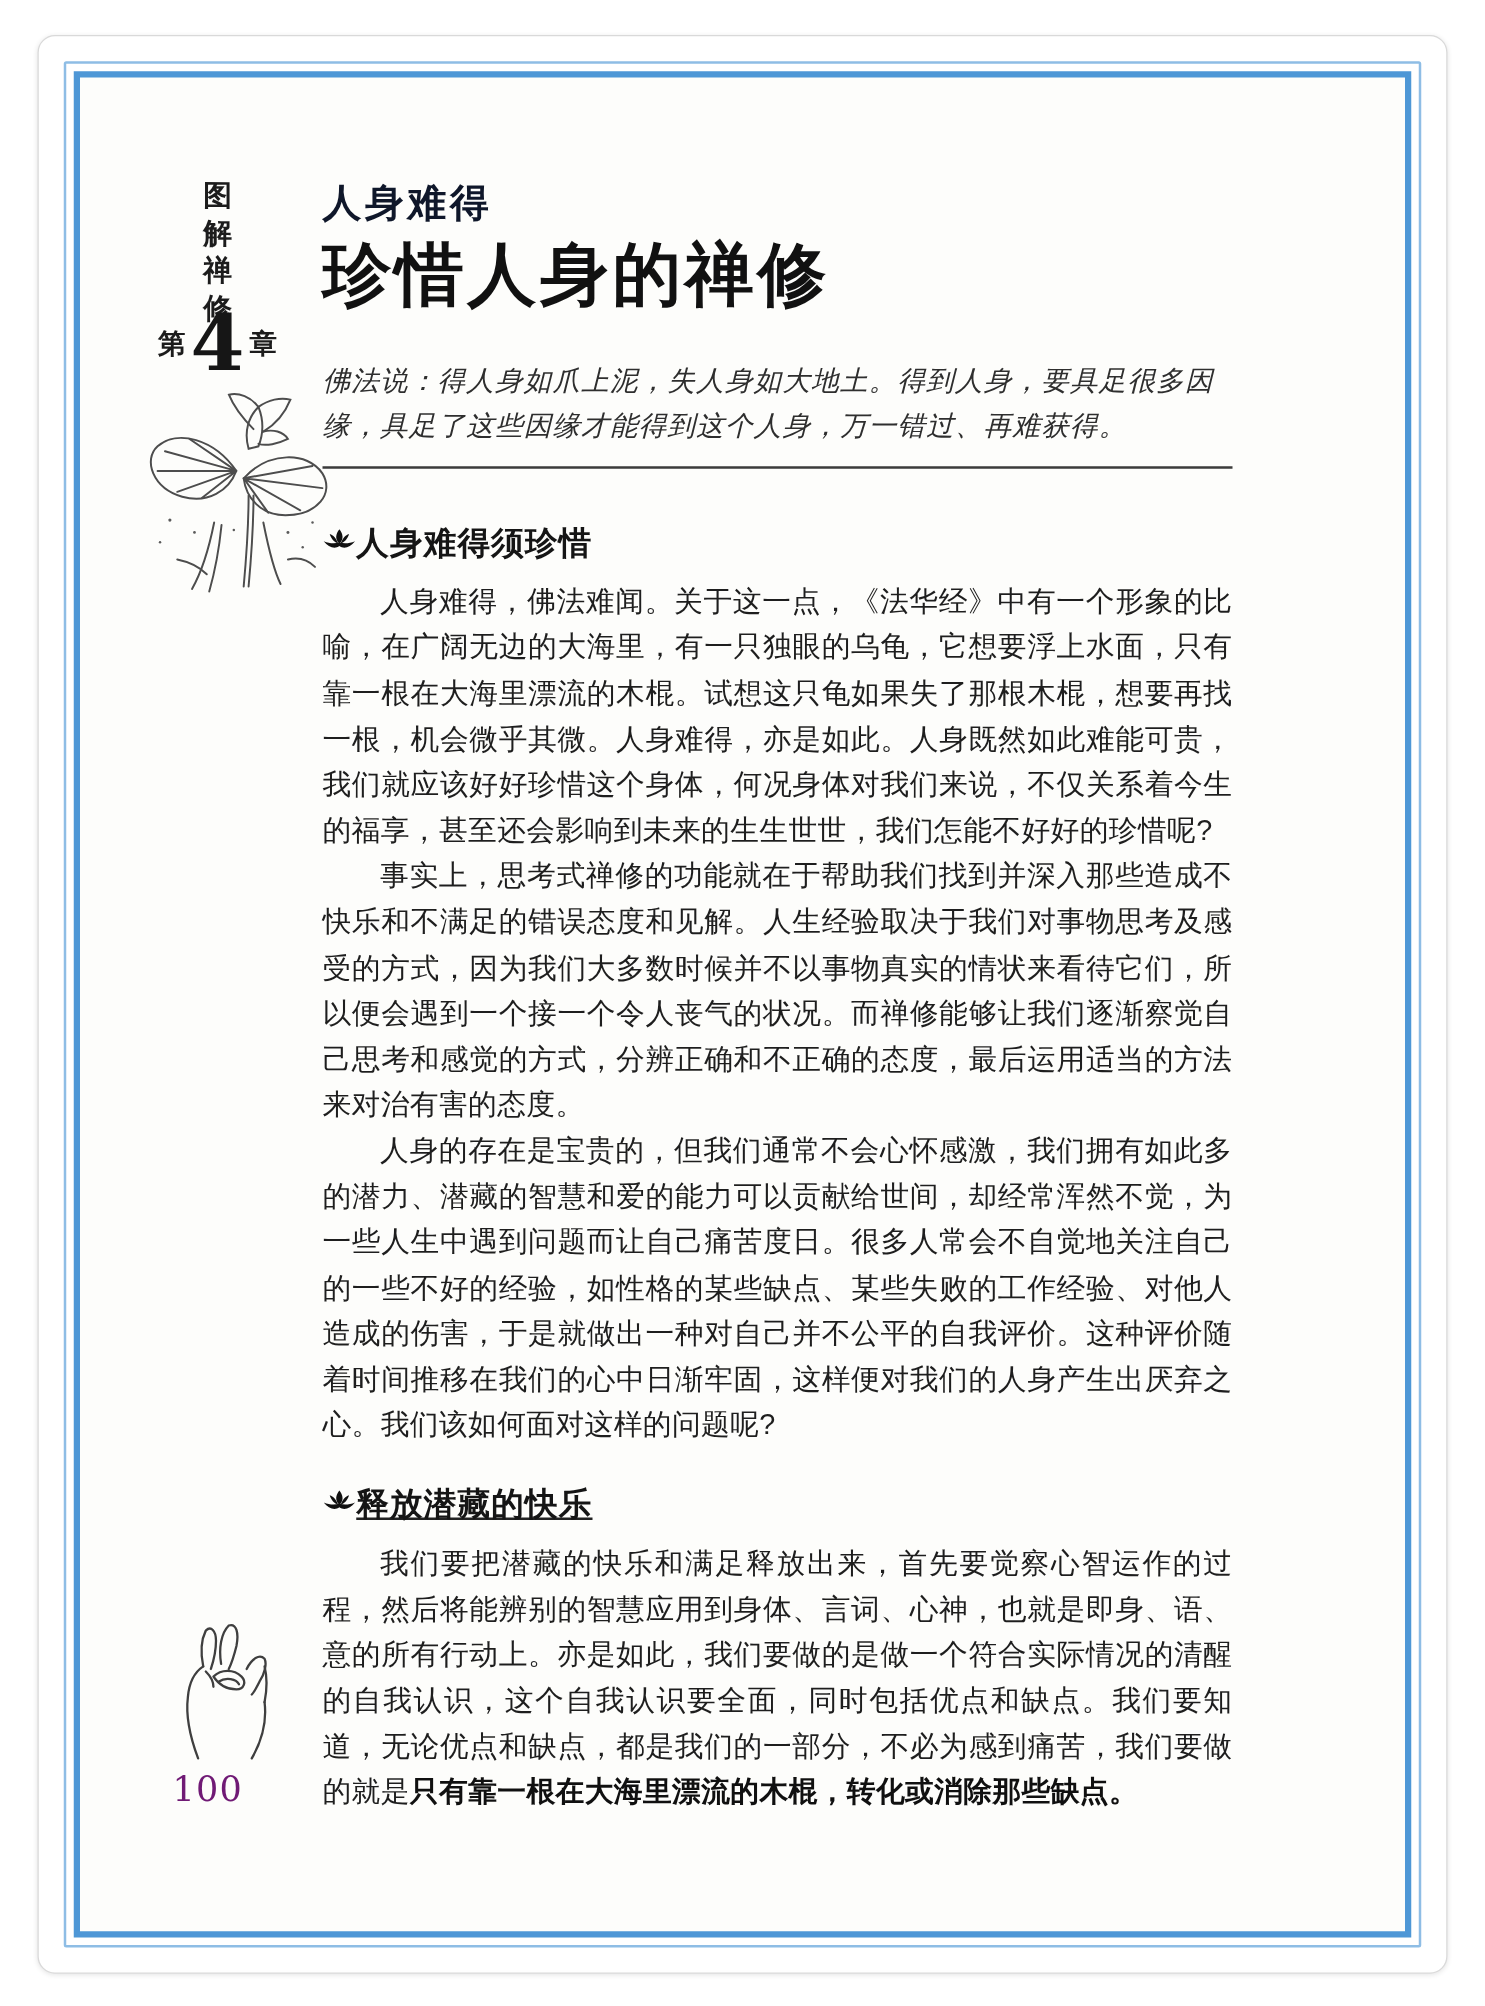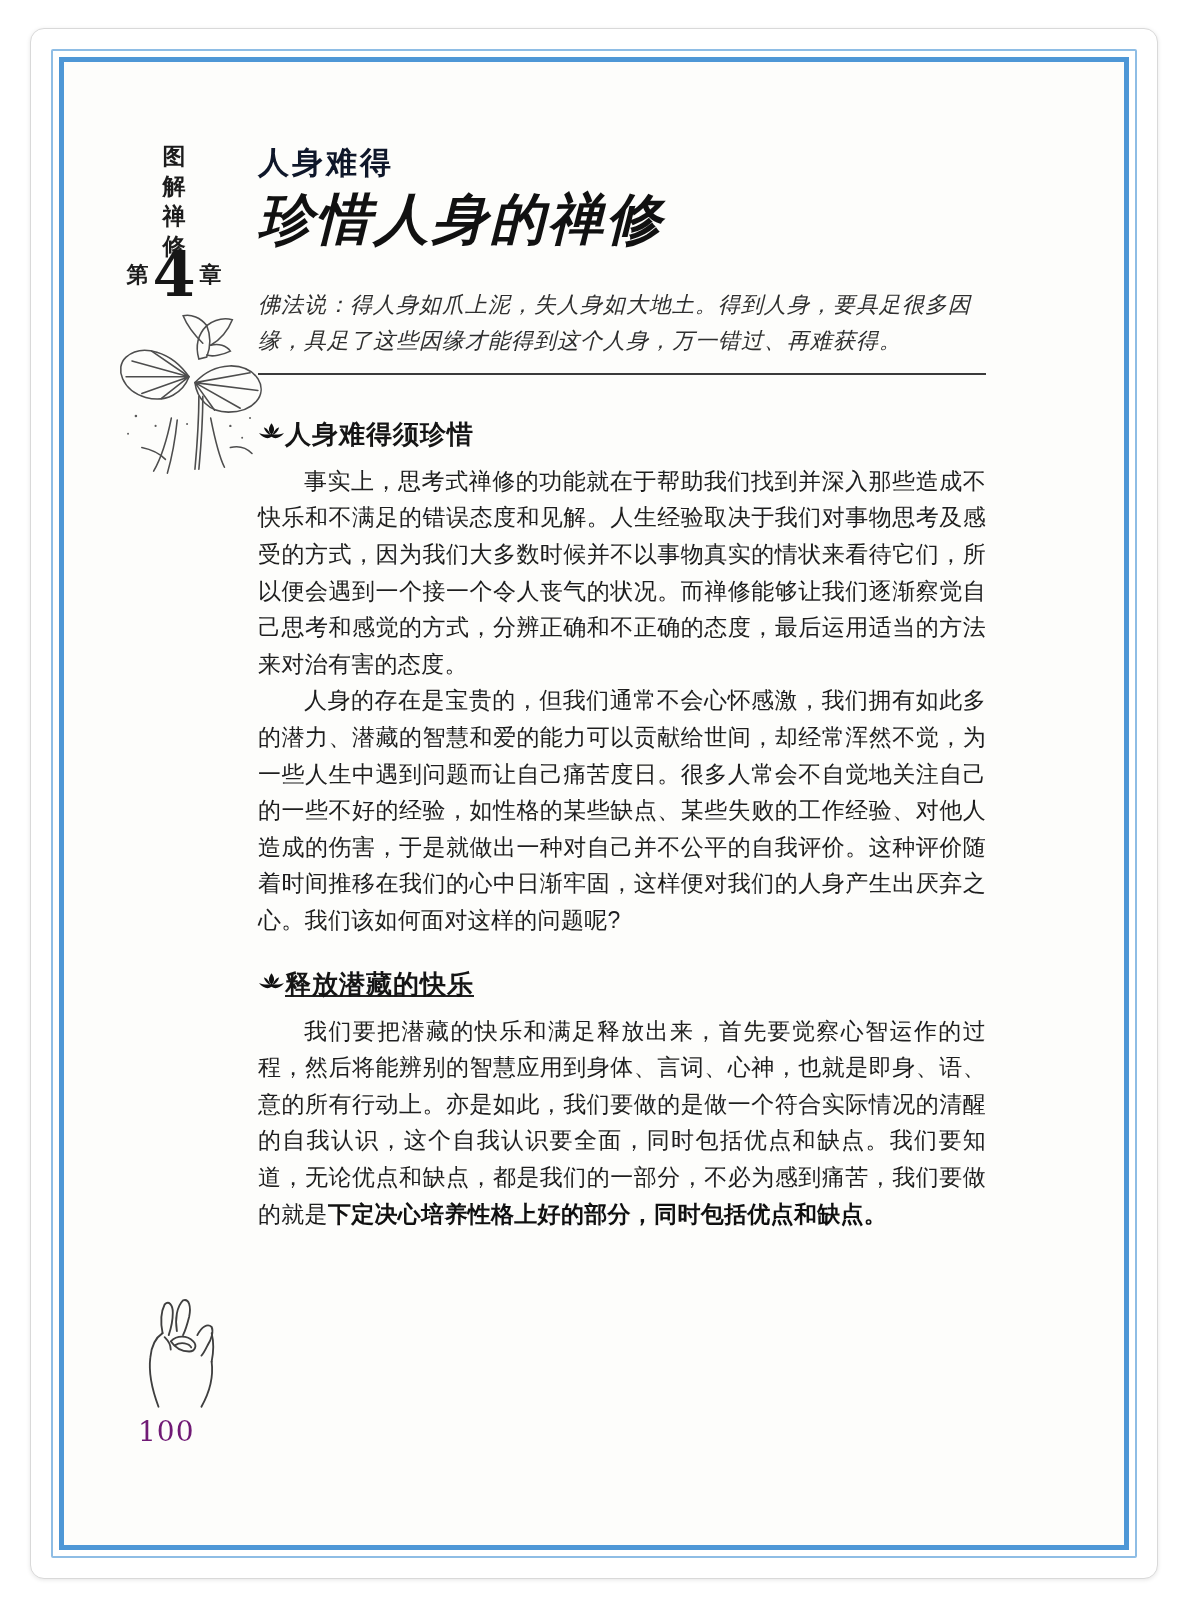--- a/index.html
+++ b/index.html
@@ -41,21 +41,21 @@
   .lotus-art{position:absolute;left:112px;top:300px;}
 
   
   .main-col{position:absolute;left:258px;top:146px;width:728px;}
   .subtitle{
     font-size:31px;font-weight:bold;color:#0f172a;letter-spacing:3px;
     font-family:"Liberation Serif",serif;margin:0 0 10px 0;line-height:1.1;
   }
   .main-title{
     font-size:55px;font-weight:bold;color:#111;letter-spacing:3px;
-    font-family:"Liberation Serif",serif;margin:0 0 36px 0;line-height:1.1;font-style:italic;
+    font-family:"Liberation Serif",serif;margin:0 0 36px 0;line-height:1.1;
   }
   .intro-quote{
     font-size:22px;font-style:italic;color:#2e2e2e;line-height:36px;
     font-family:Liberation Serif, serif;letter-spacing:1px;margin:0 0 14px 0;
   }
   .quote-rule{height:0;border:none;border-top:2px solid #3b3b3b;margin:0 0 44px 0;}
 
   .section-heading{
     display:flex;align-items:center;gap:0;margin:0 0 13px 0;
   }
@@ -144,38 +144,39 @@
             <path d="M14,1 C11,5 10,9 14,13 C18,9 17,5 14,1 Z"></path>
             <path d="M6,5 C7,9 10,12 13,13 C11,8 9,6 6,5 Z"></path>
             <path d="M22,5 C21,9 18,12 15,13 C17,8 19,6 22,5 Z"></path>
             <path d="M1,11 C5,16 10,18 14,15 C18,18 23,16 27,11 C22,13 18,13 14,12 C10,13 6,13 1,11 Z"></path>
           </g>
         </svg>
       </span>
       <span class="txt">人身难得须珍惜</span>
     </div>
 
+    <p class="body-par">人身难得，佛法难闻。关于这一点，《法华经》中有一个形象的比喻，在广阔无边的大海里，有一只独眼的乌龟，它想要浮上水面，只有靠一根在大海里漂流的木棍。试想这只龟如果失了那根木棍，想要再找一根，机会微乎其微。人身难得，亦是如此。人身既然如此难能可贵，我们就应该好好珍惜这个身体，何况身体对我们来说，不仅关系着今生的福享，甚至还会影响到未来的生生世世，我们怎能不好好的珍惜呢?</p>
     <p class="body-par">事实上，思考式禅修的功能就在于帮助我们找到并深入那些造成不快乐和不满足的错误态度和见解。人生经验取决于我们对事物思考及感受的方式，因为我们大多数时候并不以事物真实的情状来看待它们，所以便会遇到一个接一个令人丧气的状况。而禅修能够让我们逐渐察觉自己思考和感觉的方式，分辨正确和不正确的态度，最后运用适当的方法来对治有害的态度。</p>
     <p class="body-par">人身的存在是宝贵的，但我们通常不会心怀感激，我们拥有如此多的潜力、潜藏的智慧和爱的能力可以贡献给世间，却经常浑然不觉，为一些人生中遇到问题而让自己痛苦度日。很多人常会不自觉地关注自己的一些不好的经验，如性格的某些缺点、某些失败的工作经验、对他人造成的伤害，于是就做出一种对自己并不公平的自我评价。这种评价随着时间推移在我们的心中日渐牢固，这样便对我们的人身产生出厌弃之心。我们该如何面对这样的问题呢?</p>
 
     <div class="section-heading section2">
       <span>
         <svg width="27" height="20" viewBox="0 0 28 20">
           <g fill="#111">
             <path d="M14,1 C11,5 10,9 14,13 C18,9 17,5 14,1 Z"></path>
             <path d="M6,5 C7,9 10,12 13,13 C11,8 9,6 6,5 Z"></path>
             <path d="M22,5 C21,9 18,12 15,13 C17,8 19,6 22,5 Z"></path>
             <path d="M1,11 C5,16 10,18 14,15 C18,18 23,16 27,11 C22,13 18,13 14,12 C10,13 6,13 1,11 Z"></path>
           </g>
         </svg>
       </span>
       <span class="txt">释放潜藏的快乐</span>
     </div>
 
-    <p class="body-par"><span>我们要把潜藏的快乐和满足释放出来，首先要觉察心智运作的过程，然后将能辨别的智慧应用到身体、言词、心神，也就是即身、语、意的所有行动上。亦是如此，我们要做的是做一个符合实际情况的清醒的自我认识，这个自我认识要全面，同时包括优点和缺点。我们要知道，无论优点和缺点，都是我们的一部分，不必为感到痛苦，我们要做的就是</span><span class="bold-tail">下定决心培养性格上好的部分，同时包括优点和缺点。</span></p>
+    <p class="body-par"><span>我们要把潜藏的快乐和满足释放出来，首先要觉察心智运作的过程，然后将能辨别的智慧应用到身体、言词、心神，也就是即身、语、意的所有行动上。亦是如此，我们要做的是做一个符合实际情况的清醒的自我认识，这个自我认识要全面，同时包括优点和缺点。我们要知道，无论优点和缺点，都是我们的一部分，不必为感到痛苦，我们要做的就是</span><span class="bold-tail">只有靠一根在大海里漂流的木棍，转化或消除那些缺点。</span></p>
   </div>
 
   <div class="hand-art">
     <svg width="92" height="118" viewBox="0 0 90 115">
       <g fill="none" stroke="#3f3f3f" stroke-width="1.8" stroke-linecap="round" stroke-linejoin="round">
         <path d="M22,112 C16,96 12,80 14,64 C15,52 20,44 26,40"></path>
         <path d="M64,112 C72,98 76,84 74,68"></path>
         <path d="M26,40 C24,30 24,20 28,12 C32,8 36,12 36,20 C36,28 34,36 32,42"></path>
         <path d="M40,38 C38,26 40,14 46,8 C52,6 54,14 52,24 C50,32 48,38 46,42"></path>
         <path d="M34,48 C40,42 50,42 56,48 C60,52 58,58 52,58 C44,58 38,54 34,48 Z"></path>

